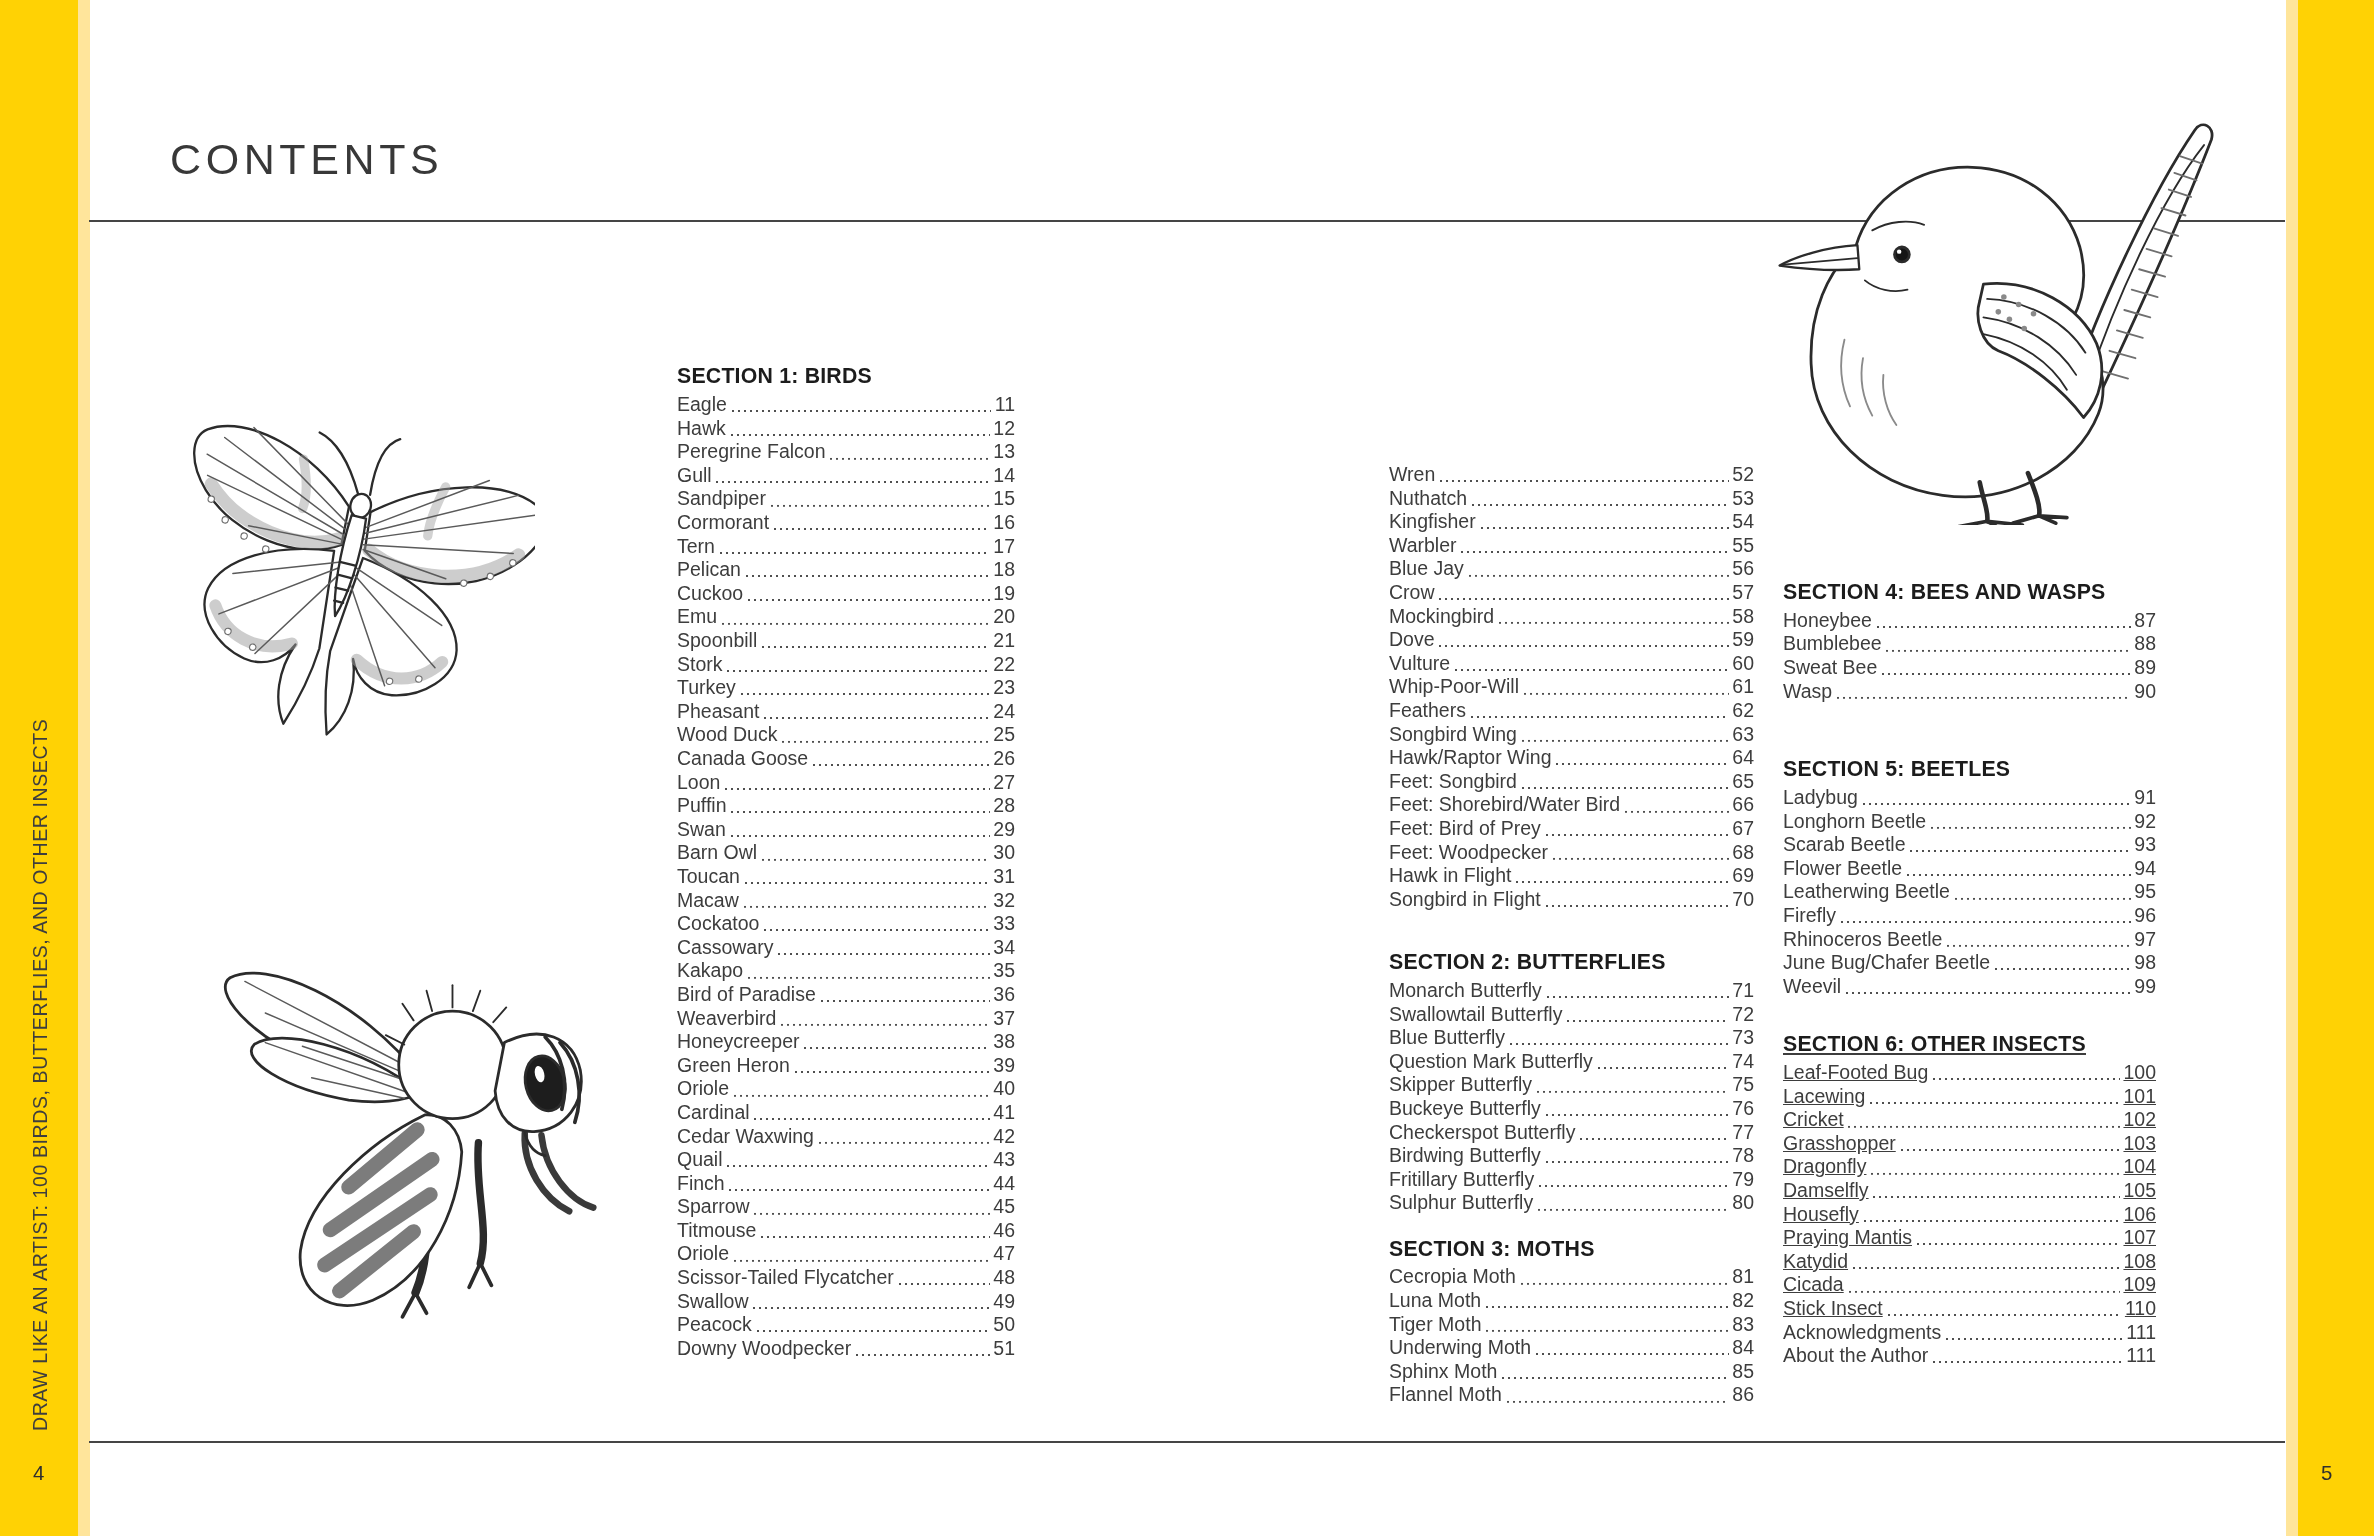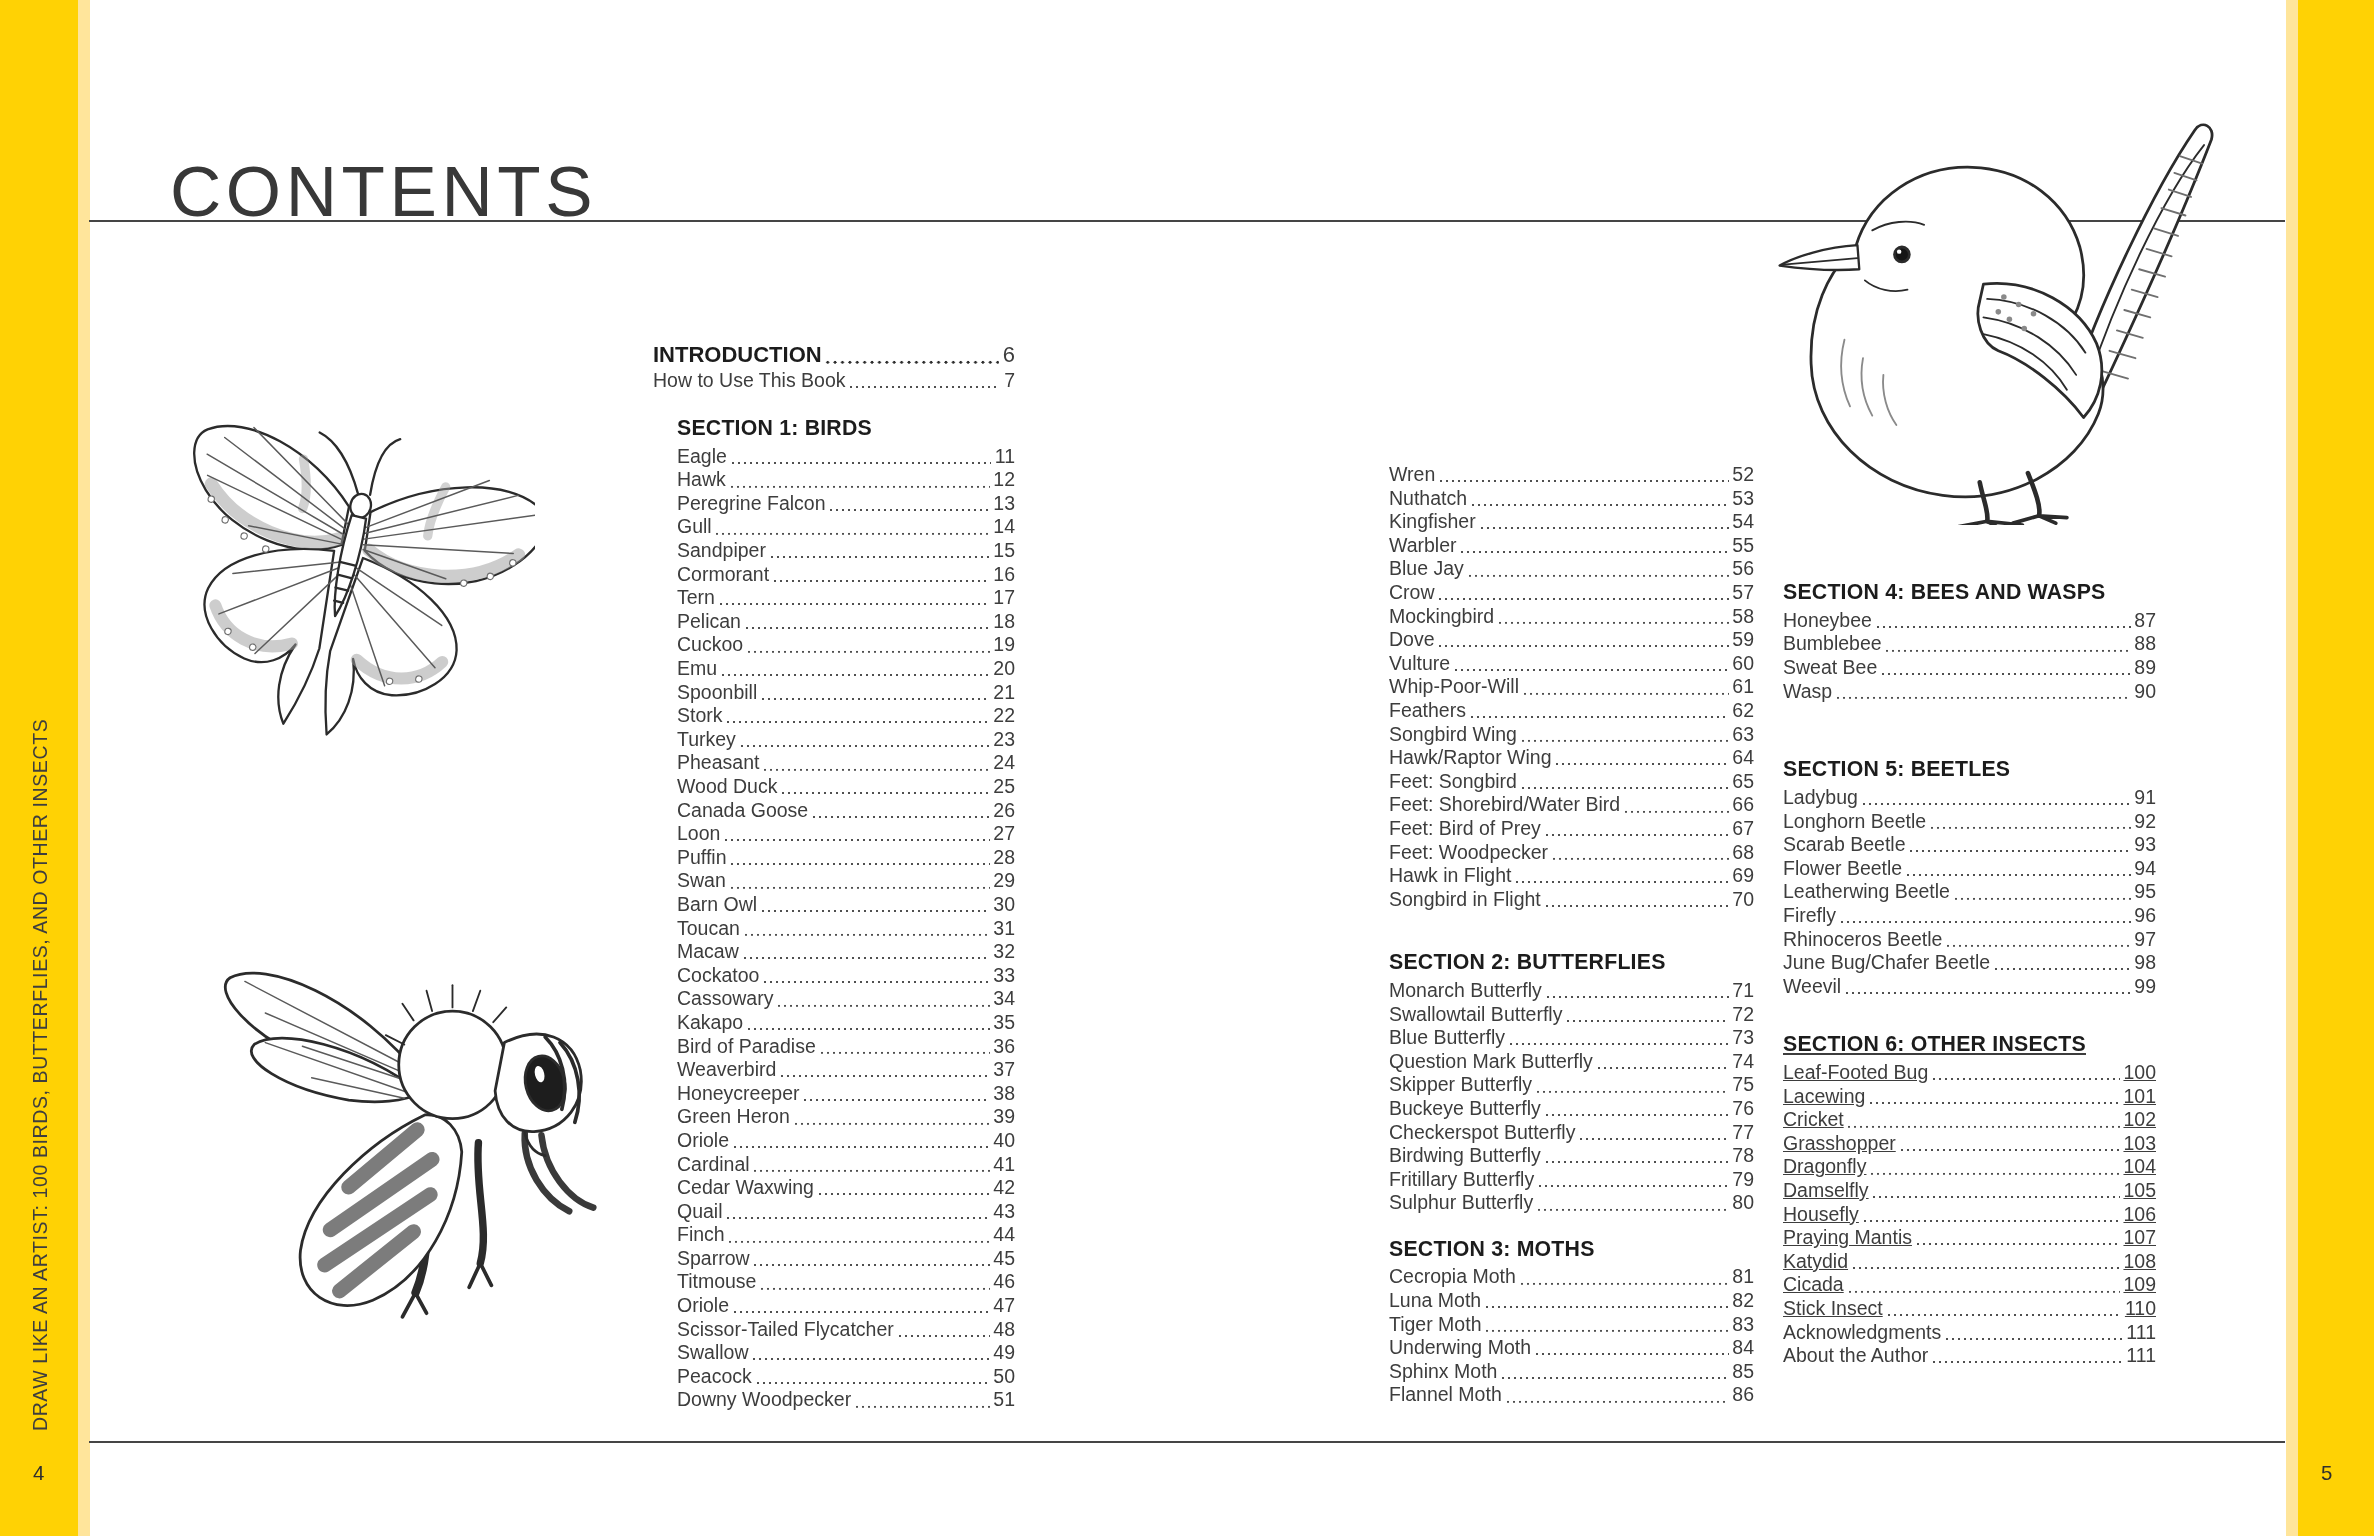--- a/index.html
+++ b/index.html
@@ -8,21 +8,21 @@
   
   .edge-left{position:absolute;left:0;top:0;width:78px;height:1536px;background:#FFD204;}
   .edge-left-fade{position:absolute;left:78px;top:0;width:12px;height:1536px;background:#FFE59B;}
   .edge-right{position:absolute;left:2298px;top:0;width:77px;height:1536px;background:#FFD204;}
   .edge-right-fade{position:absolute;left:2286px;top:0;width:12px;height:1536px;background:#FFE59B;}
   
   .spine{position:absolute;left:18.6px;top:759px;height:672px;width:43px;
          writing-mode:vertical-rl;transform:rotate(180deg);
          font-size:19.5px;letter-spacing:0.6px;color:#3e3e3e;line-height:43px;white-space:nowrap;}
   
-  .contents-title{position:absolute;left:170px;top:151px;font-size:71px;font-weight:400;
+  .contents-title{position:absolute;left:170px;top:135px;font-size:43px;font-weight:400;
                   letter-spacing:4.6px;color:#383838;}
   .rule{position:absolute;height:1.9px;background:#454545;}
   .rule-top{left:89px;top:220px;width:2196px;}
   .rule-bottom{left:89px;top:1441px;width:2196px;}
   .folio{position:absolute;font-size:20.4px;color:#2f2f2f;}
   .folio-left{left:33px;top:1462px;}
   .folio-right{left:2321px;top:1462px;}
   
   .toc-col{position:absolute;}
   #col1{left:653px;top:341px;width:362px;}
@@ -211,32 +211,20 @@
         <path d="M132,288 C130,308 136,328 146,342"></path>
       </g>
       <path stroke-width="5" d="M236,404 C240,424 246,436 244,446"></path>
       <path stroke-width="4" d="M244,446 L212,452 M244,446 L262,456 M244,446 L282,450 M212,452 L204,458"></path>
       <path stroke-width="5" d="M288,394 C296,414 302,430 300,440"></path>
       <path stroke-width="4" d="M300,440 L272,448 M300,440 L318,448 M300,440 L330,442"></path>
     </g>
   </svg>
 
   <div class="toc-col" id="col1">
-      <div class="toc-block block-0">
-        <div class="row em">
-          <span class="label">INTRODUCTION</span>
-          <span class="leader leader-bold"></span>
-          <span class="pagenum">6</span>
-        </div>
-        <div class="row">
-          <span class="label">How to Use This Book</span>
-          <span class="leader"></span>
-          <span class="pagenum">7</span>
-        </div>
-      </div>
       <div class="toc-block block-1 titled">
         <div class="sec-title">SECTION 1: BIRDS</div>
         <div class="row">
           <span class="label">Eagle</span>
           <span class="leader"></span>
           <span class="pagenum">11</span>
         </div>
         <div class="row">
           <span class="label">Hawk</span>
           <span class="leader"></span>

